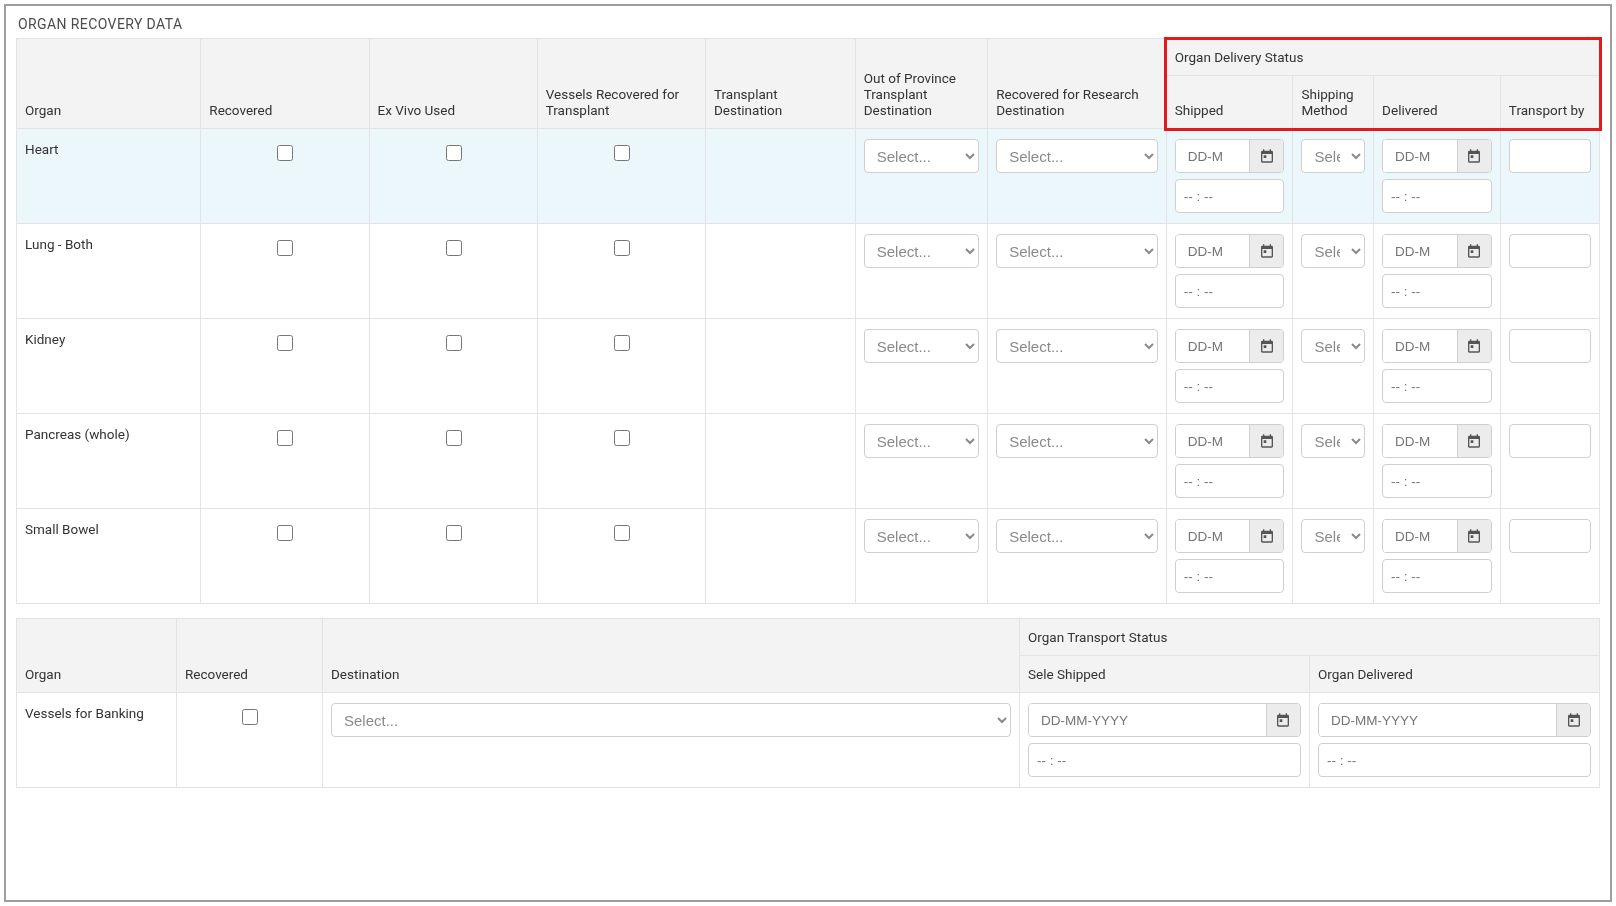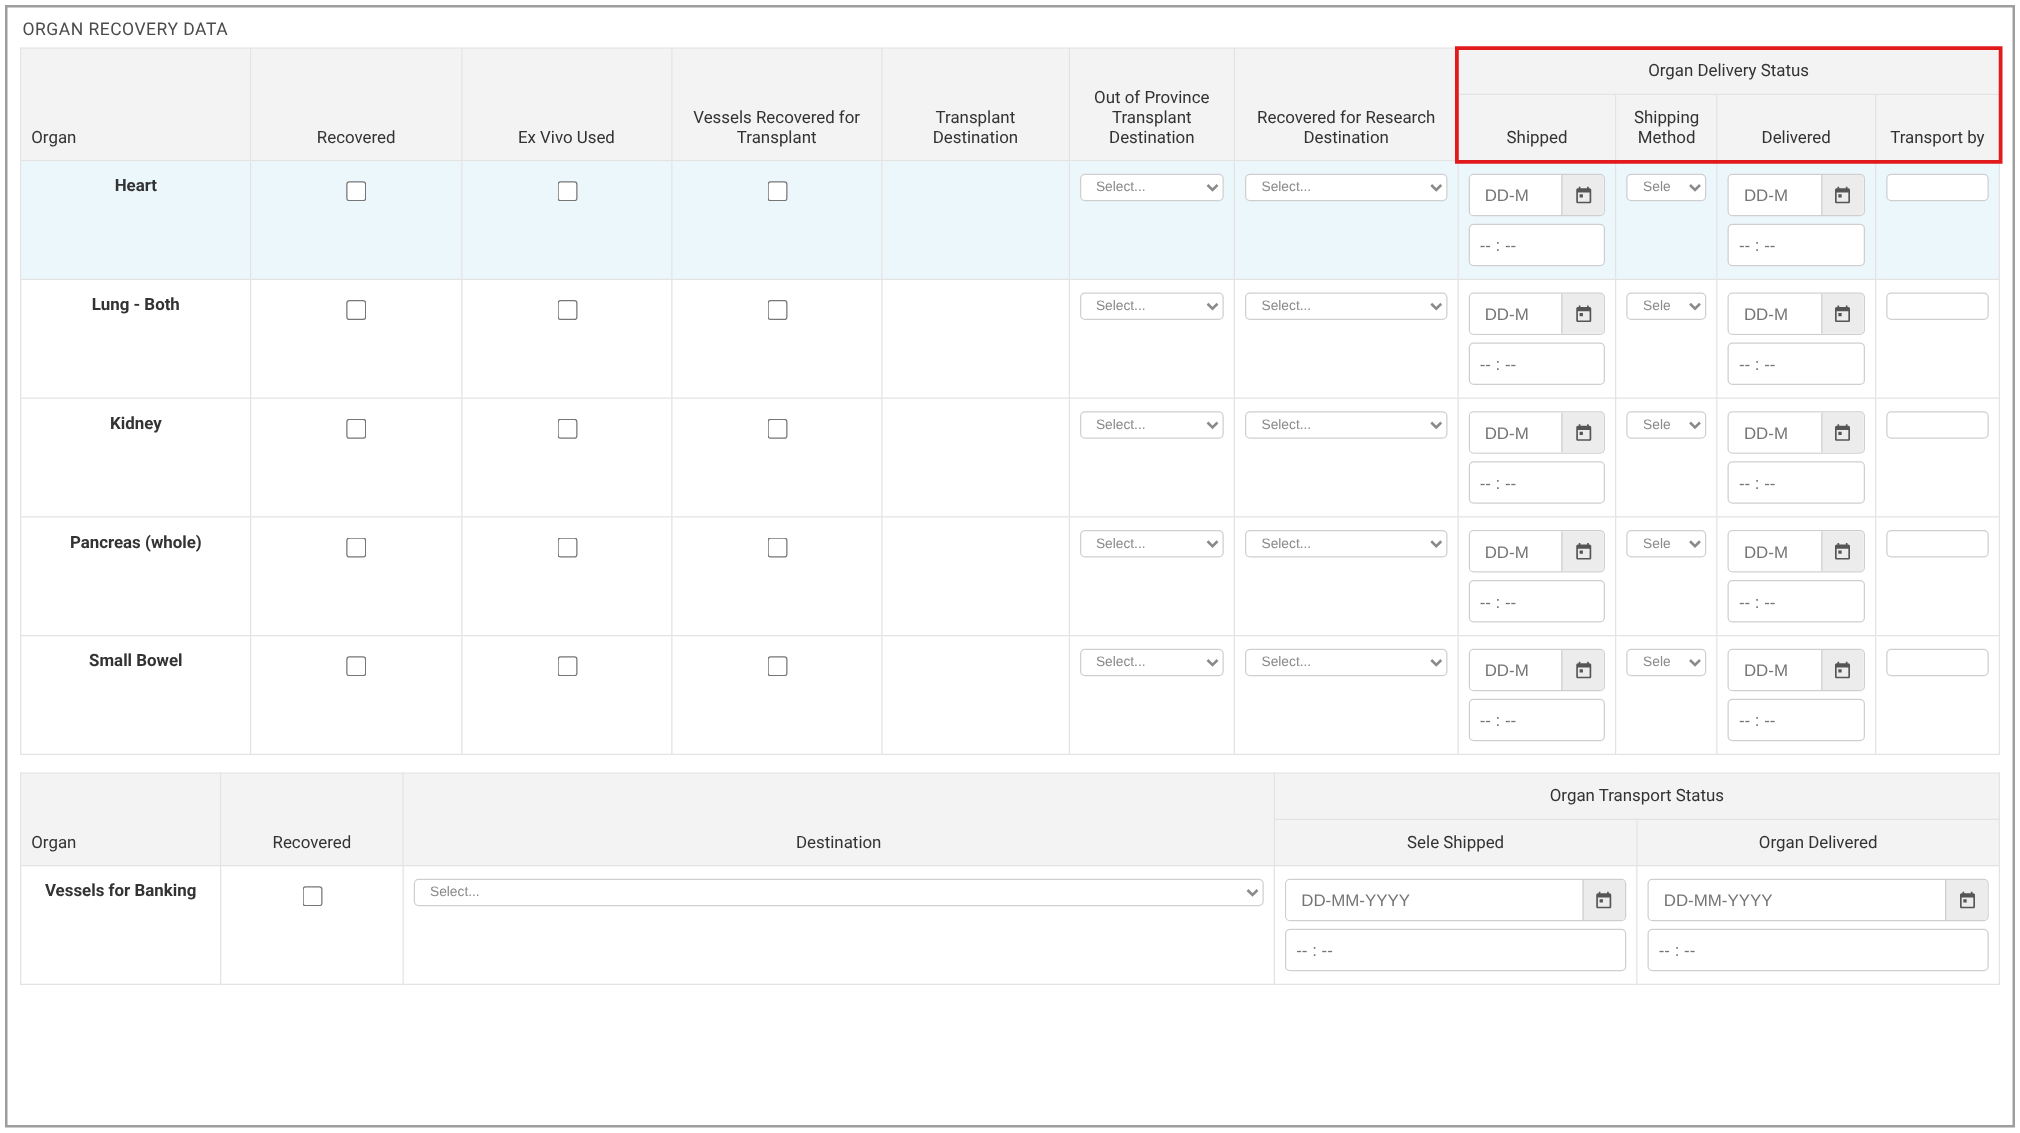--- a/index.html
+++ b/index.html
@@ -33,46 +33,46 @@
   table.data th, table.data td {
     border: 1px solid #e3e3e3;
     padding: 10px 8px;
     font-size: 13.5px;
   }
   table.data th {
     background: #f3f3f3;
     font-weight: 400;
     color: #333;
     vertical-align: bottom;
-    text-align: center;
+    text-align: left;
   }
   table.data th.left { text-align: left; }
   table.data td {
     vertical-align: top;
     text-align: center;
   }
   table.data td.organ {
-    text-align: center;
-    font-weight: 700;
+    text-align: left;
+    font-weight: 400;
     color: #333;
     padding-top: 12px;
   }
   tr.hl td { background: #ecf7fb; }
 
   .chk {
     width: 16px; height: 16px;
     margin-top: 6px;
   }
   .sel, .txt {
     width: 100%;
-    height: 22px;
+    height: 34px;
     border: 1px solid #cfcfcf;
     border-radius: 4px;
     background: #fff;
-    font-size: 11px;
+    font-size: 15px;
     color: #8a8a8a;
     padding: 0 8px;
   }
   .sel { appearance: auto; }
   .txt { color: #333; }
   .txt::placeholder { color: #8a8a8a; }
 
   .date-wrap {
     display: flex;
     width: 100%;

